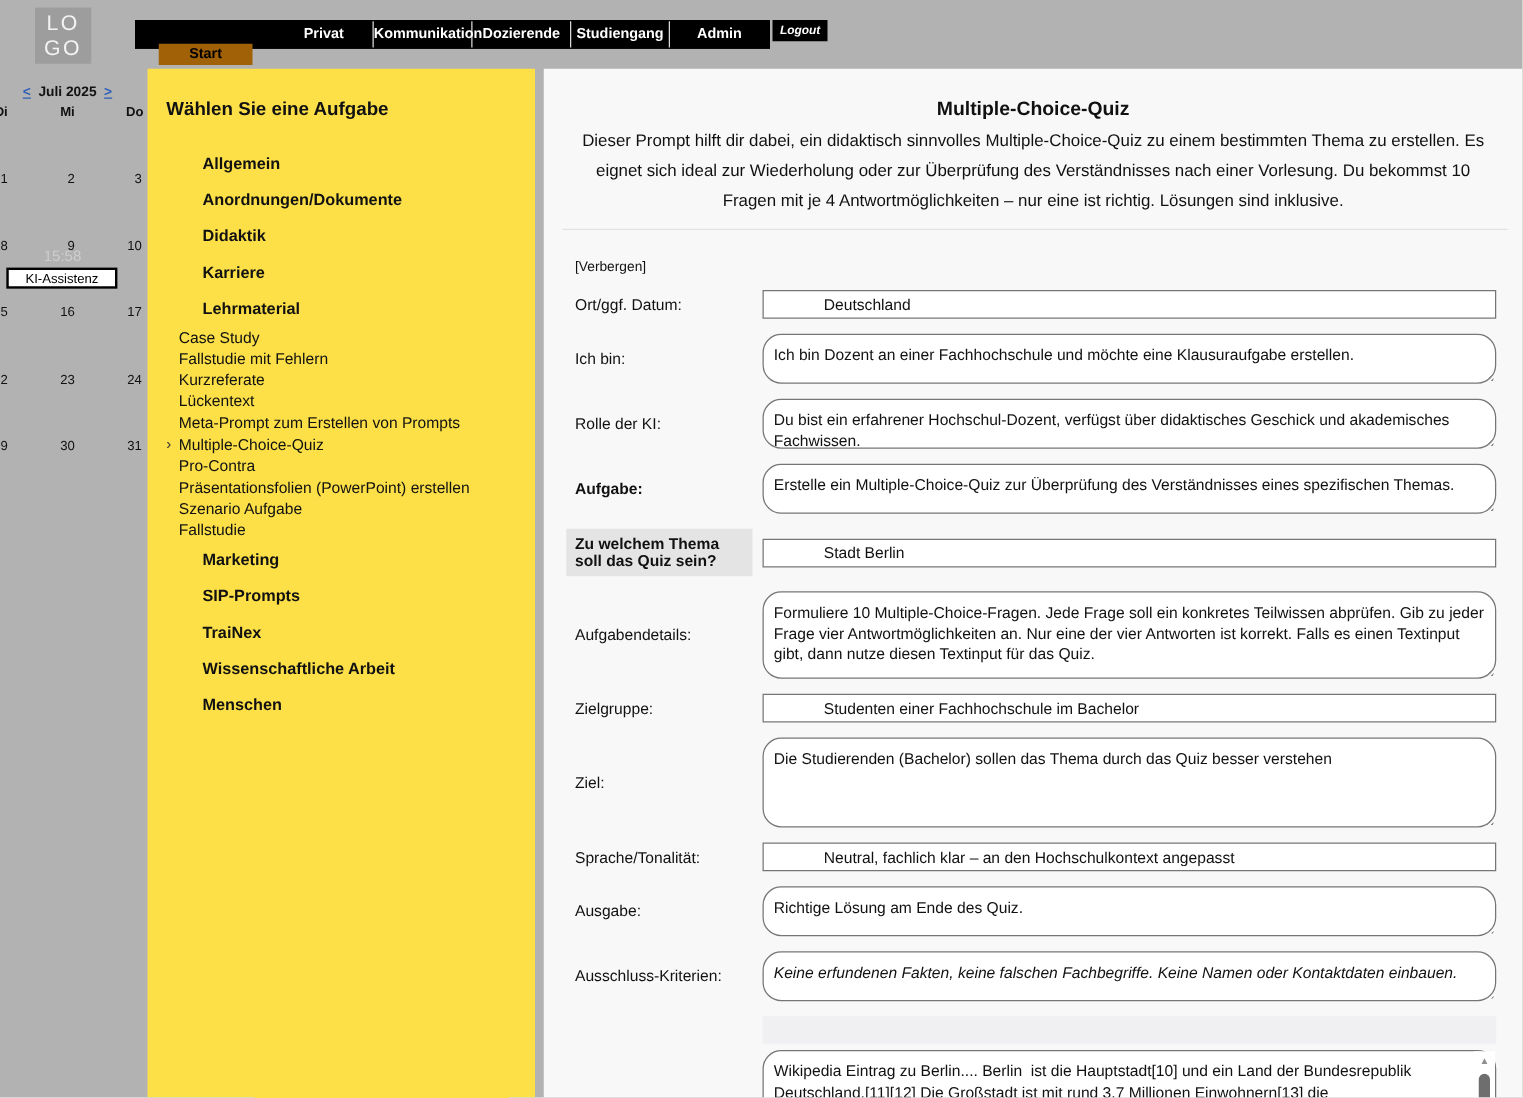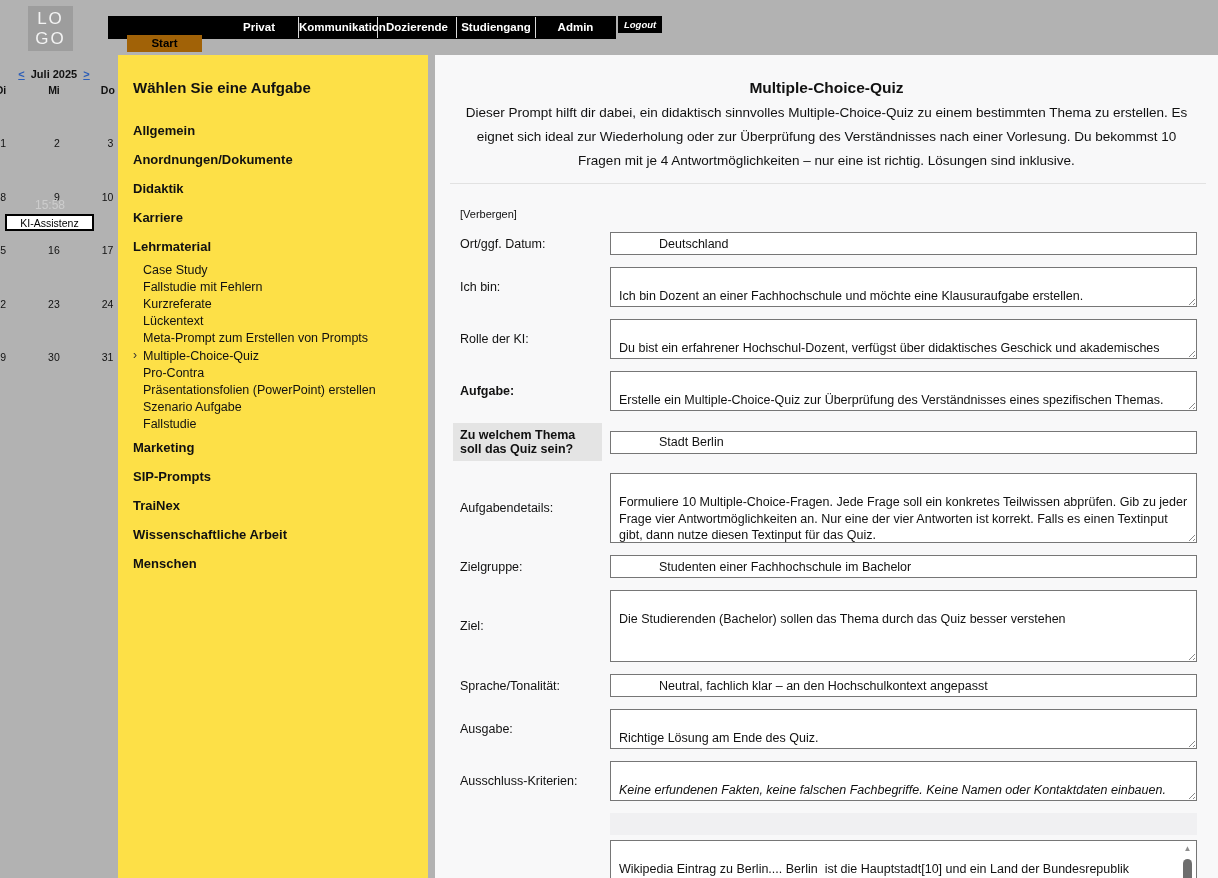--- a/index.html
+++ b/index.html
@@ -32,40 +32,40 @@
   .cal-cell.today{color:#2a5db8;text-decoration:underline;font-weight:bold;}
   .time{position:absolute;left:0;top:198px;width:100px;text-align:center;
     color:#cdcdcd;font-size:12px;font-weight:normal;}
   .ki-btn{position:absolute;left:5px;top:214px;width:89px;height:17px;background:#fff;
     border:2px solid #000;box-sizing:border-box;font-size:10.5px;text-align:center;
     line-height:12px;cursor:pointer;font-family:inherit;}
   
   .sidebar{position:absolute;left:118px;top:55px;width:310px;height:823px;background:#fde047;
     box-sizing:border-box;padding:24px 0 0 15px;overflow:hidden;}
   .sb-title{font-size:15px;font-weight:bold;margin-bottom:20px;}
-  .sb-cat{font-size:13px;font-weight:bold;padding:7px 0;cursor:pointer;}
+  .sb-cat{font-size:13px;font-weight:bold;padding:7px 0;cursor:pointer;margin-left:29px;}
   .sb-sub{font-size:12.5px;padding:1.6px 0 1.6px 10px;cursor:pointer;position:relative;}
   .sb-sub .chev{position:absolute;left:0;top:1px;font-size:12px;color:#333;}
   
   .main{position:absolute;left:435px;top:55px;width:783px;height:823px;background:#f8f8f9;
     box-sizing:border-box;overflow:hidden;}
   .main-title{text-align:center;font-weight:bold;font-size:15.5px;margin-top:24px;}
   .main-desc{text-align:center;font-size:13.5px;line-height:24px;margin:4px 28px 0;}
   .main hr{border:none;border-top:1px solid #e2e2e2;margin:10px 12px 0 15px;}
   .hide-link{font-size:11px;margin:24px 0 0 25px;cursor:pointer;display:inline-block;}
   .form{margin:10px 21px 0 25px;}
   .row{display:flex;align-items:center;margin-bottom:12px;}
   .lbl{width:150px;flex:0 0 150px;font-size:12.5px;padding-right:8px;box-sizing:border-box;}
   .lbl.bold{font-weight:bold;}
   .lbl-box{background:#e4e4e4;font-weight:bold;padding:5px 7px;margin-left:-7px;font-size:12.5px;}
   .fld{flex:1;position:relative;}
   .ctl{width:100%;box-sizing:border-box;background:#fff;border:1px solid #767676;
     font-family:inherit;font-size:12.5px;color:#111;padding:3px 8px;display:block;outline:none;}
   input.ctl{height:23px;padding-left:48px;}
-  textarea.ctl{resize:none;overflow:hidden;line-height:16.5px;padding-top:20px;}
+  textarea.ctl{resize:none;overflow:hidden;line-height:16.5px;padding-top:8px;border-radius:15px;}
   .grip{position:absolute;right:2px;bottom:2px;width:9px;height:9px;
     background:repeating-linear-gradient(135deg,transparent 0 2px,#8a8a8a 2px 3px);
     clip-path:polygon(100% 0,100% 100%,0 100%);}
   .spacer-row{height:22px;background:#f0f0f2;margin:0 0 5px 150px;}
   .big textarea.ctl{padding-right:26px;}
   .vscroll{position:absolute;top:1px;right:1px;bottom:1px;width:17px;background:#fff;
     display:flex;flex-direction:column;align-items:center;cursor:pointer;}
   .vscroll .up{font-size:8px;color:#8f8f8f;margin-top:4px;line-height:8px;}
   .vscroll .thumb{width:9px;height:26px;background:#6e6e6e;border-radius:5px;margin-top:6px;}
 </style>

